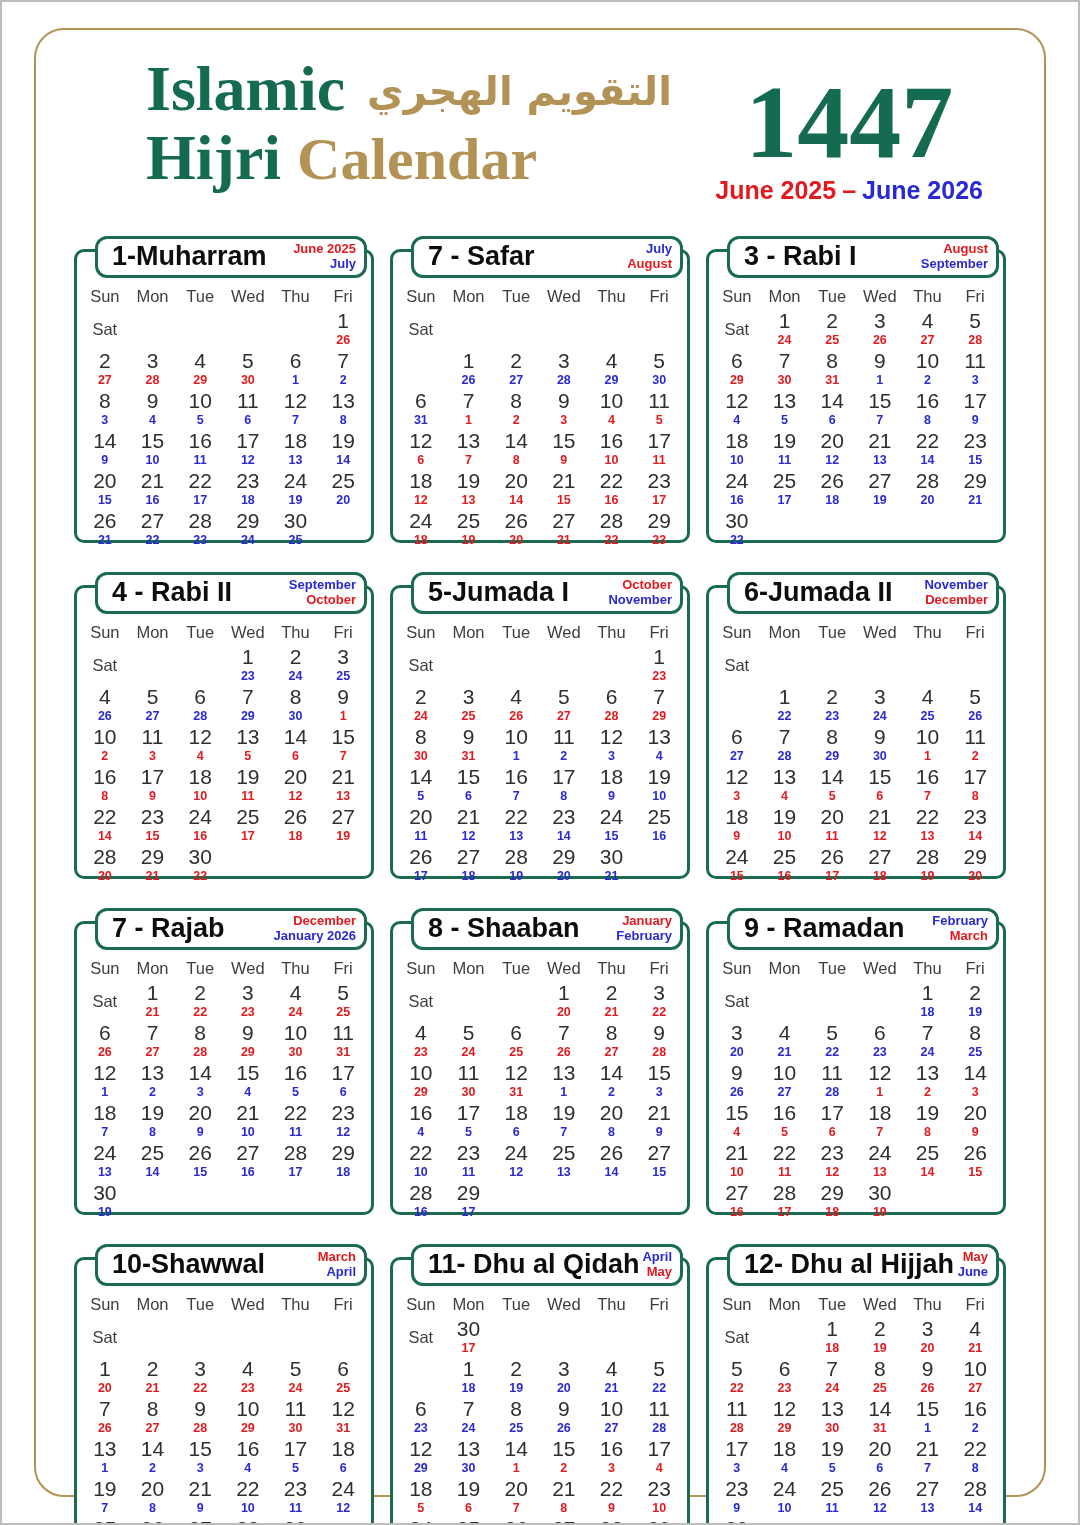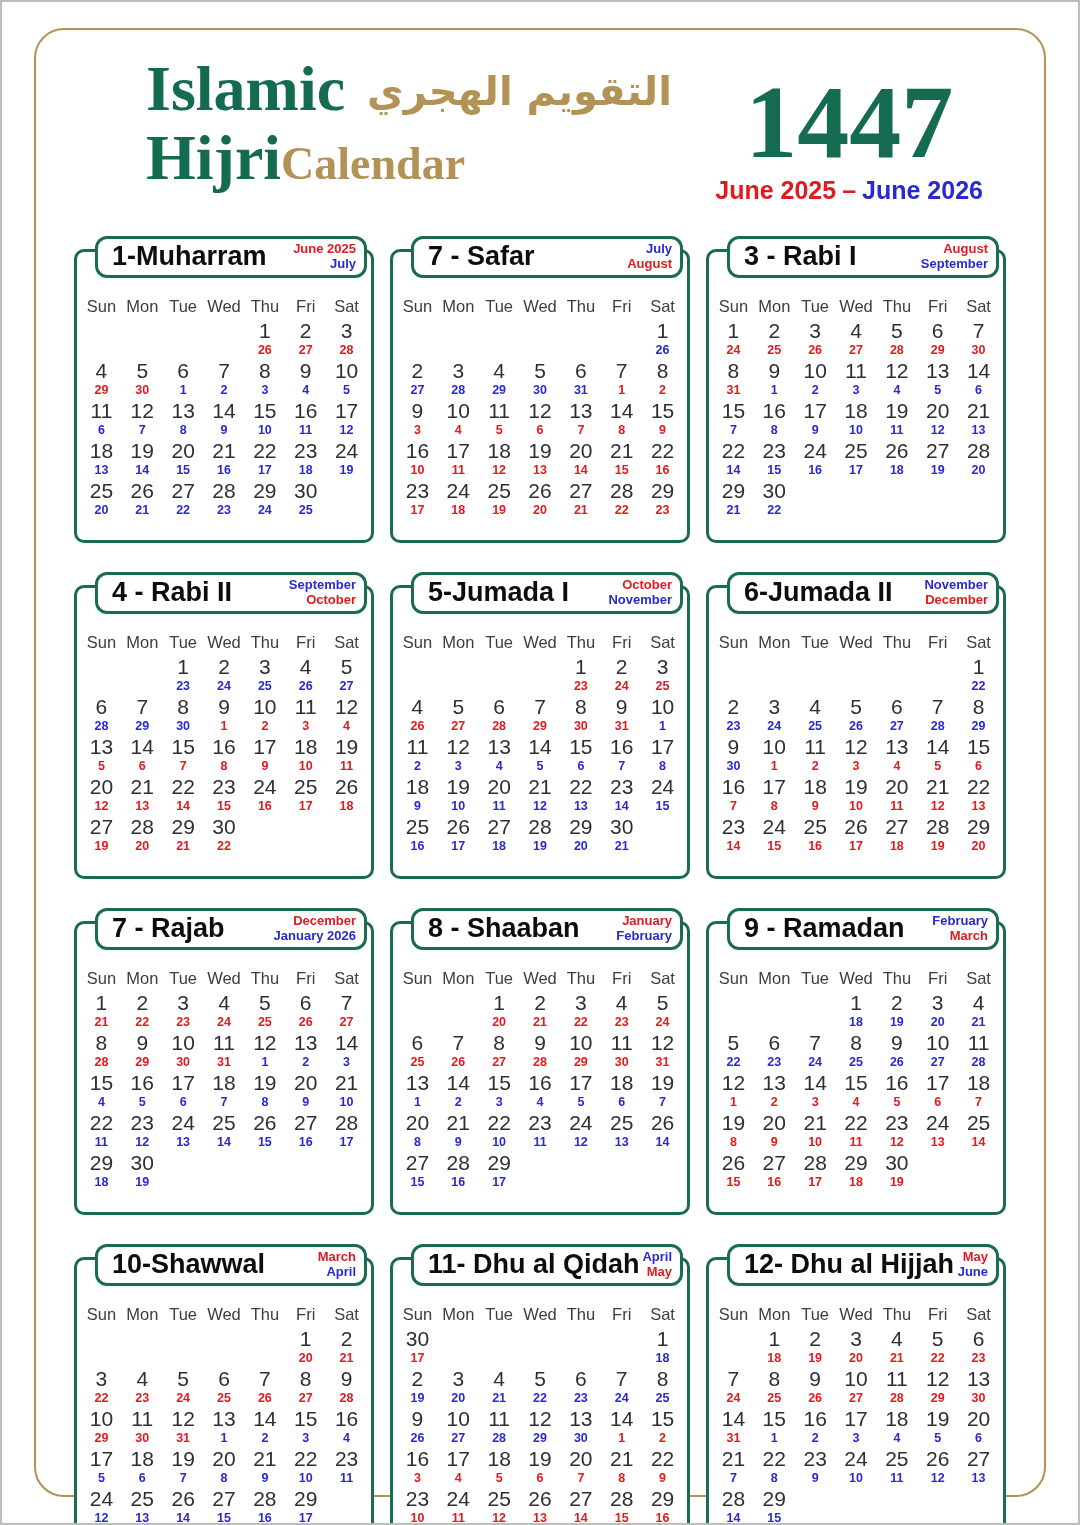--- a/index.html
+++ b/index.html
@@ -21,21 +21,21 @@
     position:absolute;top:26px;left:32px;right:32px;bottom:26px;
     border:2.5px solid var(--gold);border-radius:30px;background:#fff;
   }
   
   .header{display:flex;justify-content:space-between;align-items:flex-start;
     padding:26px 58px 0 110px;}
   .title{font-family:"Liberation Serif",serif;font-weight:bold;line-height:1.04;}
   .t1{display:flex;align-items:center;gap:22px;}
   .t2{margin-top:2px;}
   .green-word{color:var(--green-title);font-size:64px;}
-  .gold-word{color:var(--gold);font-size:46px;}
+  .gold-word{color:var(--gold);font-size:60px;margin-left:16px;}
   .arabic{font-family:"DejaVu Sans",sans-serif;color:var(--gold);font-size:40px;
     font-weight:bold;line-height:1.1;padding-top:4px;}
   .year-block{text-align:center;padding-top:18px;}
   .year{font-family:"Liberation Serif",serif;font-weight:bold;color:var(--green-title);
     font-size:104px;line-height:0.92;}
   .range{font-size:25px;font-weight:bold;margin-top:6px;white-space:nowrap;}
   .range span{margin:0 3px;}
   .red{color:var(--red);}
   .blue{color:var(--blue);}
   
@@ -50,22 +50,22 @@
   .month-tab{
     position:absolute;top:-16px;left:18px;right:4px;height:42px;box-sizing:border-box;
     background:#fff;border:3px solid var(--green);border-radius:12px;
     display:flex;justify-content:space-between;align-items:center;
     padding:0 8px 0 14px;z-index:2;
   }
   .month-name{font-size:27px;font-weight:bold;color:#0d0d0d;white-space:nowrap;}
   .greg-labels{display:flex;flex-direction:column;align-items:flex-end;line-height:1.1;}
   .greg-line{font-size:13px;font-weight:bold;white-space:nowrap;}
   .month-body{
-    display:grid;grid-template-columns:repeat(7,1fr);
-    grid-template-rows:26px repeat(5,40px);margin-top:12px;
+    display:grid;grid-template-columns:repeat(6,1fr);
+    grid-template-rows:26px repeat(5,40px);margin-top:2px;
   }
   .wd{font-size:16.5px;color:var(--wd);text-align:center;align-self:center;}
   .day{text-align:center;line-height:1;}
   .hijri{font-size:21px;color:var(--ink);line-height:22px;}
   .greg{font-size:12.5px;font-weight:bold;line-height:14px;margin-top:1px;}
 </style>
 </head>
 <body>
 
 <div class="page">

